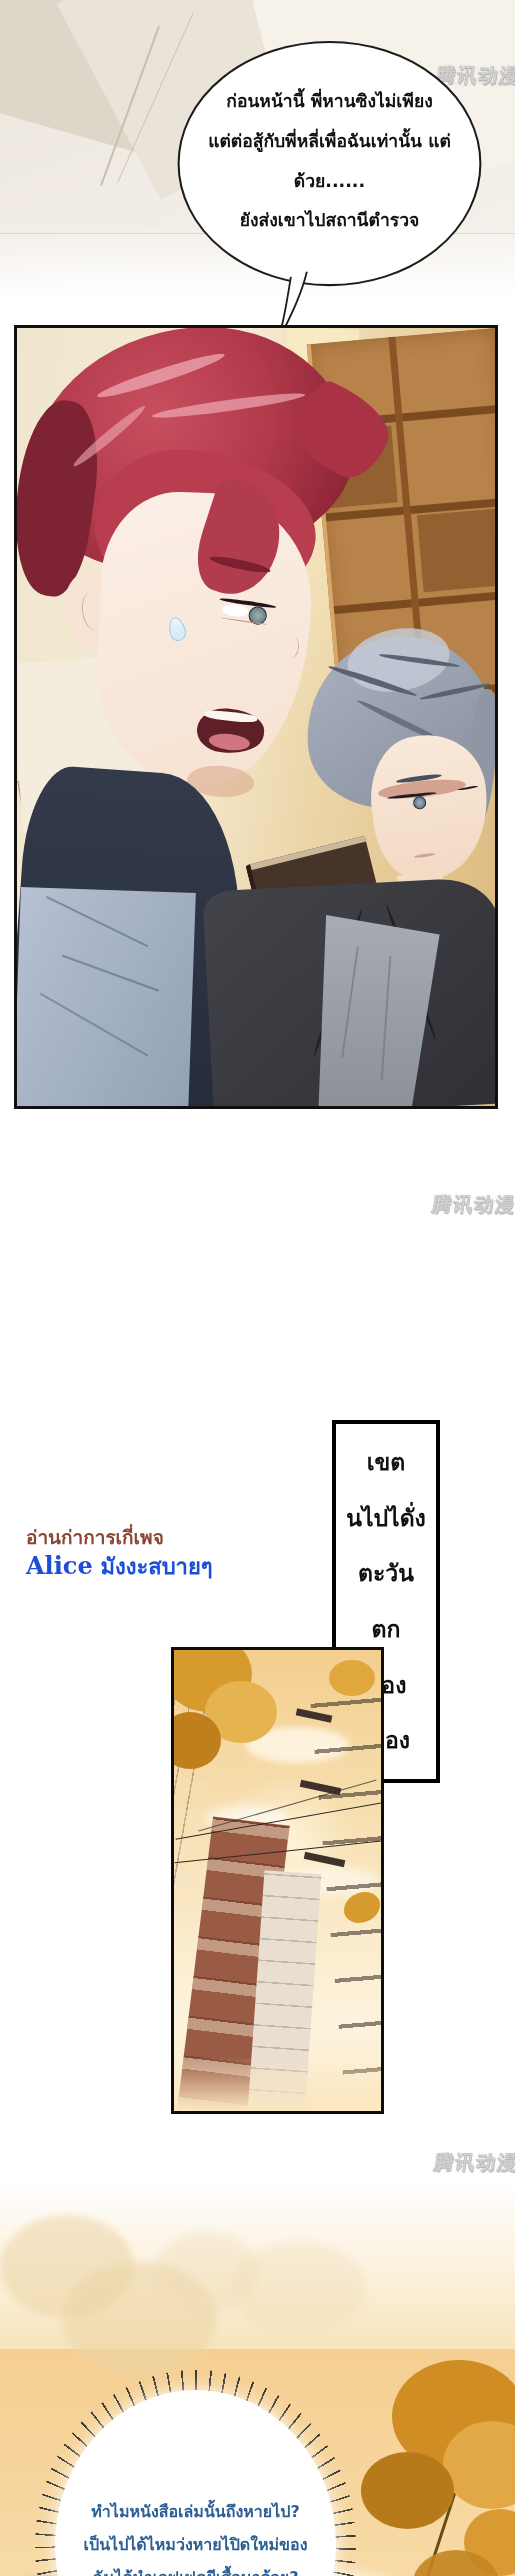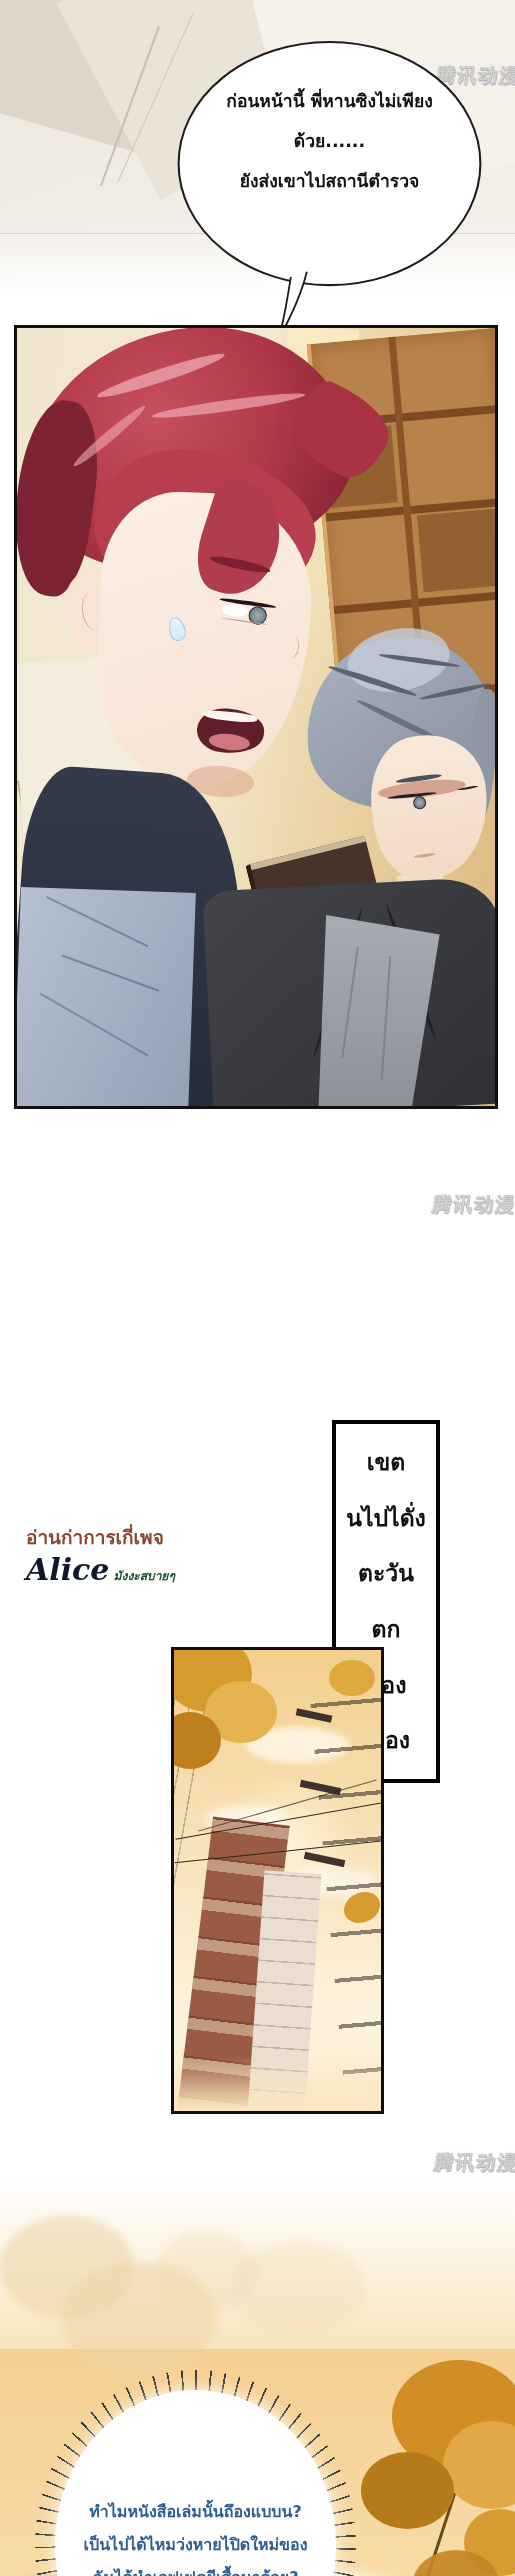--- a/index.html
+++ b/index.html
@@ -17,22 +17,22 @@
   .p3{left:171px;top:1647px;width:207px;height:461px;border:3.1px solid #0d0d0d;
       background:linear-gradient(180deg,#f3cf8e 0%,#f8e3ba 45%,#fdf3dd 80%,#fbeccb 100%);}
   .caption-box{left:332px;top:1420px;width:100px;height:355px;border:4.1px solid #000;background:#fff;
       display:flex;flex-direction:column;justify-content:space-evenly;align-items:center;}
   .caption-box span{font-size:23px;font-weight:700;color:#111;line-height:1.5;}
   .wm-plat{position:absolute;font-size:19.6px;font-weight:800;letter-spacing:1.5px;white-space:nowrap;
       color:rgba(255,255,255,.55);transform:skewX(-8deg);
       text-shadow:0 0 0.5px #9a9a9a,0.5px 0.5px 0 rgba(130,130,130,.55),-0.5px -0.5px 0 rgba(160,160,160,.5),0 0 3.1px rgba(200,200,200,.4);}
   .wm-red-top{position:absolute;left:26px;top:1525px;line-height:1.3;font-weight:800;}
   .wm-red-top .l1{font-size:19px;color:#8a4630;}
-  .wm-red-top .brand{font-size:30px;color:#0f172a;font-family:"DejaVu Serif","Liberation Serif",serif;font-style:italic;}
-  .wm-red-top .rest{font-size:12px;color:#14532d;font-style:italic;}
+  .wm-red-top .brand{font-size:24px;color:#1d4ed8;font-family:"DejaVu Serif","Liberation Serif",serif;}
+  .wm-red-top .rest{font-size:22px;color:#1d4ed8;}
   .burst{left:35px;top:2370px;width:321px;height:350px;border-radius:50%;
       background:repeating-conic-gradient(#3a3a3a 0deg 0.6deg,transparent 0.6deg 4.8deg);}
   .burst-core{position:absolute;left:19.6px;top:19.6px;right:19.6px;bottom:19.6px;border-radius:50%;background:#fff;
       box-shadow:0 0 17.5px rgba(255,255,255,.95);display:flex;flex-direction:column;justify-content:center;align-items:center;}
   .burst-core div{font-size:16px;font-weight:700;color:#2a5e94;line-height:1.55;margin:4.1px 0;text-align:center;width:242px;}
   .spark{background-image:radial-gradient(rgba(255,255,255,.2) 0.5px,transparent 0.8px);background-size:6.7px 6.7px;}
 </style>
 </head>
 <body>
 
@@ -52,20 +52,21 @@
 
   <div class="a" style="left:175px;top:40px;width:309px;height:309px;">
     <svg width="309" height="309" viewBox="0 0 600 600">
       <ellipse cx="300" cy="240" rx="293" ry="236" fill="#ffffff" stroke="#1c1c1c" stroke-width="4"></ellipse>
       <path d="M225 455 C218 500 212 545 200 583 C220 546 243 502 255 452 Z" fill="#ffffff"></path>
       <path d="M225 460 C218 502 212 546 200 583" stroke="#1c1c1c" stroke-width="3.5" fill="none"></path>
       <path d="M200 583 C221 545 244 500 256 450" stroke="#1c1c1c" stroke-width="3.5" fill="none"></path>
     </svg>
     <div class="bubble-text b1-text">
       <div>ก่อนหน้านี้ พี่หานซิงไม่เพียง</div>
+      <div>แต่ต่อสู้กับพี่หลี่เพื่อฉันเท่านั้น แต่</div>
       <div>ด้วย......</div>
       <div>ยังส่งเขาไปสถานีตำรวจ</div>
     </div>
   </div>
 
   <div class="panel p1">
     <div class="a" style="left:0;top:0;width:478px;height:778px;background:linear-gradient(100deg,#f0e5cd 0%,#f5ead3 38%,#ecd7ab 60%,#e2c38d 85%,#d9b87e 100%);"></div>
     <div class="a" style="left:260px;top:0;width:72px;height:392px;background:linear-gradient(#f9ecc2,rgba(249,236,194,0));transform:rotate(3deg);opacity:.85;"></div>
     <div class="a" style="left:289px;top:0;width:189px;height:422px;background:#b8834a;transform:rotate(-5deg);transform-origin:100% 0;box-shadow:inset 0 0 20.6px rgba(90,40,0,.35);">
       <div class="a" style="left:0;top:77px;width:100%;height:8.2px;background:#7c4a20;"></div>
@@ -203,20 +204,20 @@
   <div class="a" style="left:392px;top:2360px;width:134px;height:113px;background:#cf8d24;border-radius:50%;filter:blur(0.5px);"></div>
   <div class="a" style="left:443px;top:2421px;width:98px;height:88px;background:#e2a846;border-radius:50%;filter:blur(0.5px);"></div>
   <div class="a" style="left:361px;top:2452px;width:93px;height:77px;background:#b77a1a;border-radius:50%;filter:blur(0.5px);"></div>
   <div class="a" style="left:464px;top:2509px;width:72px;height:67px;background:#d99a33;border-radius:50%;filter:blur(0.5px);"></div>
   <div class="a" style="left:412px;top:2550px;width:88px;height:72px;background:#c68522;border-radius:50%;filter:blur(0.5px);opacity:.9;"></div>
 
   <div class="a" style="left:0;top:2576px;width:103px;height:206px;background:#b397a0;filter:blur(2.1px);opacity:.5;transform:rotate(-6deg);"></div>
 
   <div class="a burst">
     <div class="burst-core">
-      <div>ทำไมหนังสือเล่มนั้นถึองแบบน?</div>
+      <div>ทำไมหนังสือเล่มนั้นถึงหายไป?</div>
       <div>เป็นไปได้ไหมว่งหายไปิดใหม่ของ</div>
       <div>ฉันได้นำเอฟเฟคผีเสื้อมาด้วย?</div>
     </div>
   </div>
 
 </div>
 
 
 </body></html>

